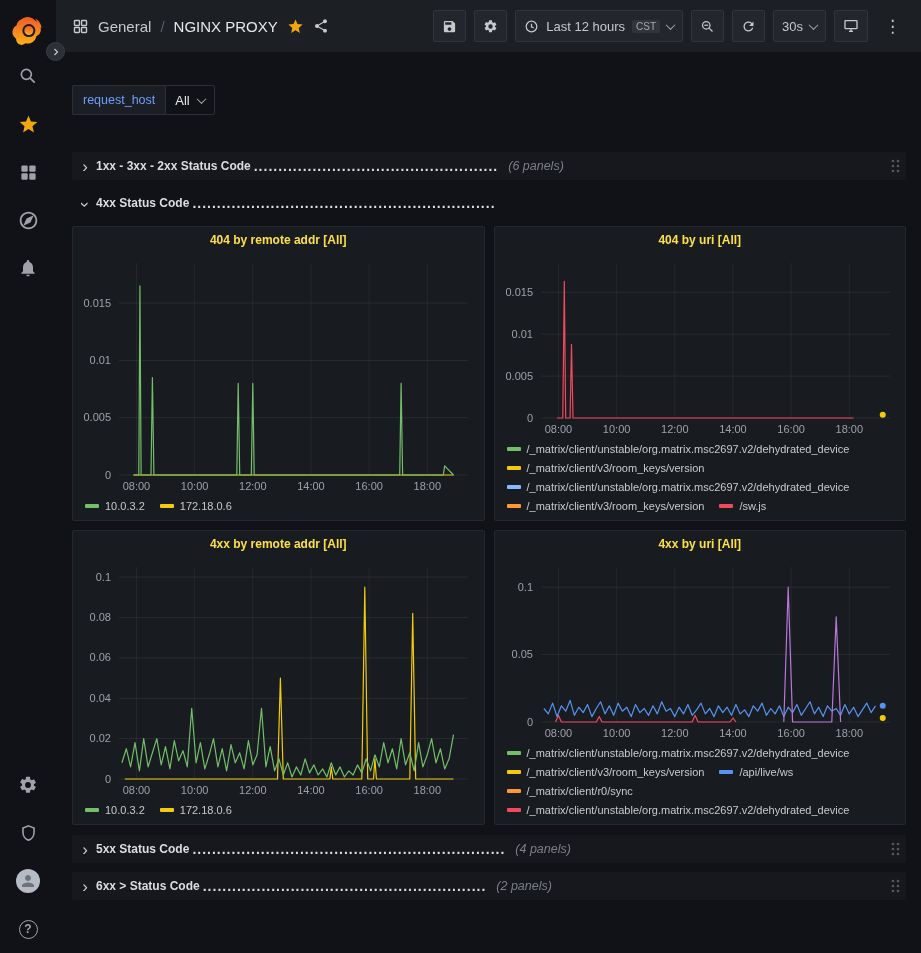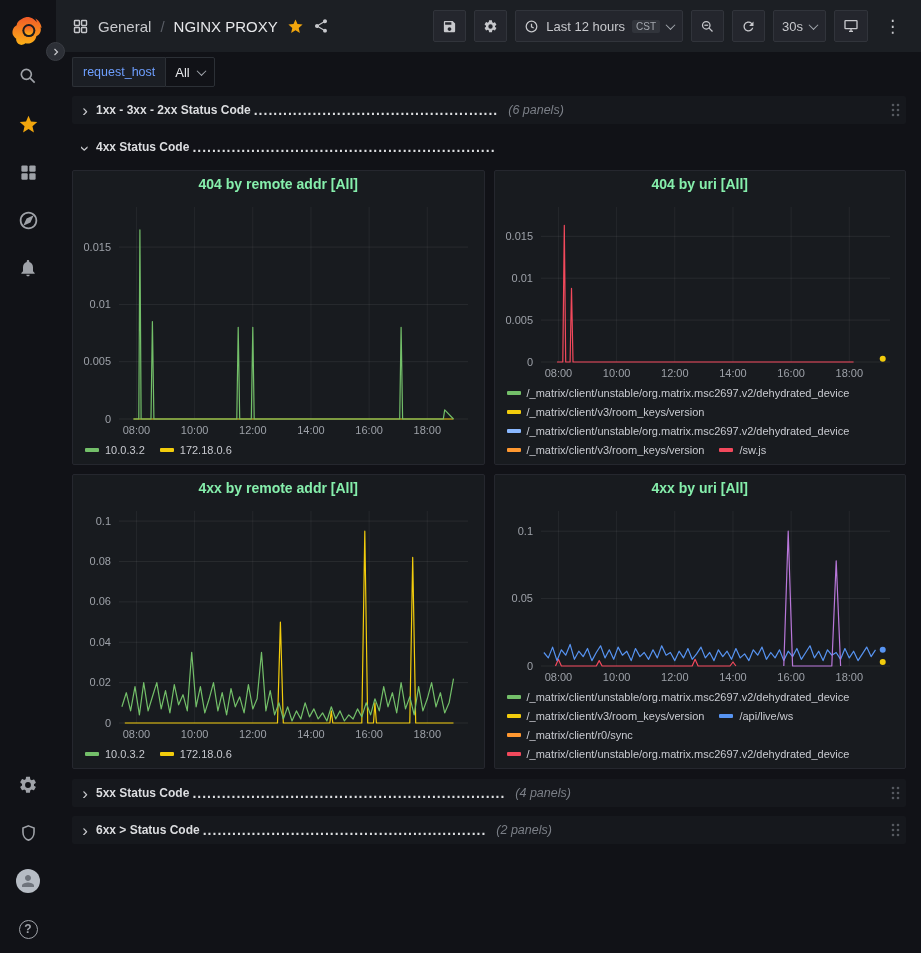--- a/index.html
+++ b/index.html
@@ -18,21 +18,21 @@
   .nav-btn { width:56px; height:48px; display:flex; align-items:center; justify-content:center; background:none; border:none; cursor:pointer; color:#9fa2a8; }
   .nav-btn svg { display:block; }
   .nav-btn.active { color:#f2a60d; }
   .side-spacer { flex:1; }
   .help-circle { width:19px; height:19px; border:1.6px solid #9fa2a8; border-radius:50%; color:#9fa2a8; font-size:12px; font-weight:bold; display:flex; align-items:center; justify-content:center; }
   .avatar { width:24px; height:24px; border-radius:50%; background:#b6bcc4; display:flex; align-items:center; justify-content:center; overflow:hidden; }
 
   .expand-toggle { position:absolute; left:46px; top:42px; width:19px; height:19px; border-radius:50%; background:#2c2f36; border:1px solid #3a3d44; color:#c7c8cc; display:flex; align-items:center; justify-content:center; cursor:pointer; z-index:5; }
 
   
-  .main { flex:1; min-width:0; display:flex; flex-direction:column; }
+  .main { flex:1; min-width:0; display:flex; flex-direction:column;gap:28px; }
 
   .topbar { height:52px; flex:none; background:#1c1f24; display:flex; align-items:center; padding:0 12px 0 16px; }
   .tb-left { display:flex; align-items:center; gap:9px; min-width:0; }
   .bc-section { font-size:15px; color:#c7c8cc; }
   .bc-sep { font-size:15px; color:#5a5e66; }
   .bc-title { font-size:15px; color:#e6e7ea; font-weight:500; }
   .tb-right { margin-left:auto; display:flex; align-items:center; gap:8px; }
   .tbtn { height:32px; min-width:32px; background:#24262d; border:1px solid #31343b; border-radius:2px; color:#c7c8cc; display:flex; align-items:center; justify-content:center; gap:7px; padding:0 8px; font-size:13px; cursor:pointer; font-family:inherit; }
   .tbtn.plain { background:none; border:none; }
   .tz-chip { font-size:10px; color:#a4a8af; background:#31343b; padding:1px 4px; border-radius:2px;text-align:center; }
@@ -53,21 +53,21 @@
   .row-head.collapsed { background:#16181d; }
   .row-chevron { width:18px; text-align:center; font-size:17px; color:#c7c8cc; line-height:1; display:inline-block; }
   .row-chevron.open { transform:rotate(90deg) translateX(1px); }
   .row-title { font-size:12px; font-weight:bold; color:#dcdde0; white-space:nowrap; margin-left:2px; }
   .row-dots { font-size:14px; font-weight:bold; color:#dcdde0; white-space:nowrap; overflow:hidden; letter-spacing:1px; margin-left:3px; }
   .row-count { font-size:12.5px; font-style:italic; color:#7b7f87; margin-left:10px; white-space:nowrap;text-align:center; }
   .row-drag { margin-left:auto; color:#55585f; display:flex; }
 
   .panel-grid { display:grid; grid-template-columns:1fr 1fr; gap:9px; margin-bottom:10px; }
   .panel { height:295px; background:#181b1f; border:1px solid #25272e; border-radius:2px; display:flex; flex-direction:column; overflow:hidden; }
-  .panel-header { height:26px; flex:none; display:flex; align-items:center; justify-content:center; font-size:14px; font-weight:600; color:#86efac; cursor:pointer; }
+  .panel-header { height:26px; flex:none; display:flex; align-items:center; justify-content:center; font-size:12px; font-weight:600; color:#fde047; cursor:pointer; }
   .chart { flex:1; min-height:0; position:relative; }
   .legend { flex:none; display:flex; flex-wrap:wrap; align-items:center; column-gap:15px; row-gap:1px; padding:2px 10px 5px 12px; font-size:11px; color:#c8cad0; line-height:18px; overflow:hidden; }
   .legend .li { display:inline-flex; align-items:center; white-space:nowrap; max-width:100%; overflow:hidden; cursor:pointer; }
   .legend .sw { width:14px; height:4px; border-radius:1px; margin-right:6px; flex:none; }
 
   svg text { font-family:"Liberation Sans","DejaVu Sans",sans-serif; }
 </style>
 </head>
 <body>
 

